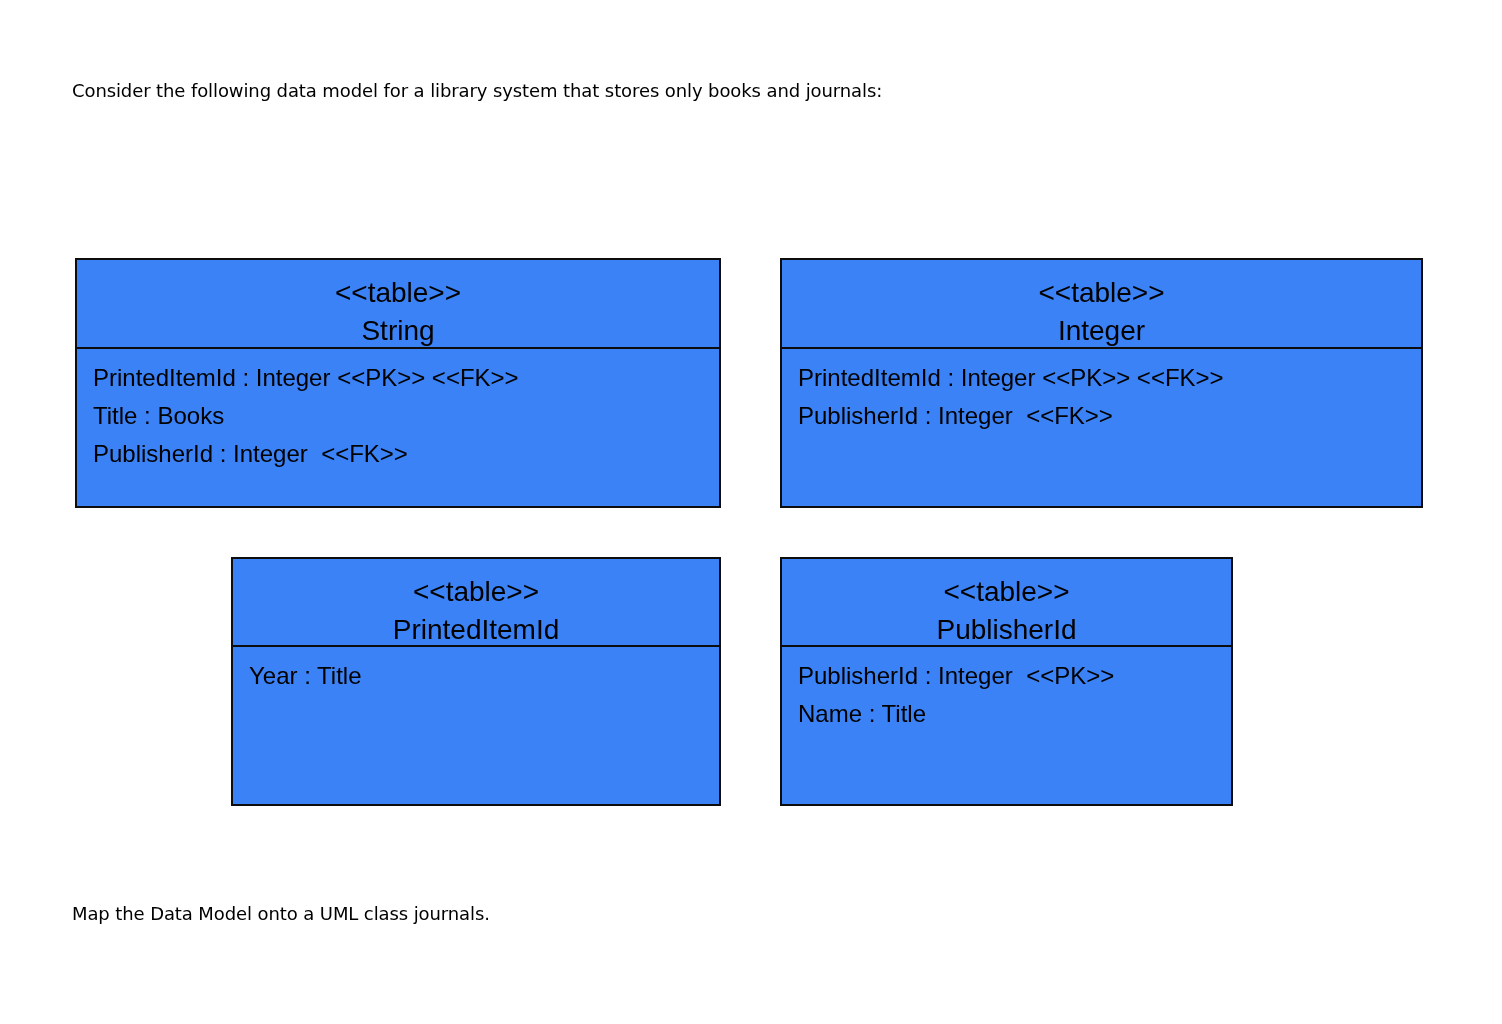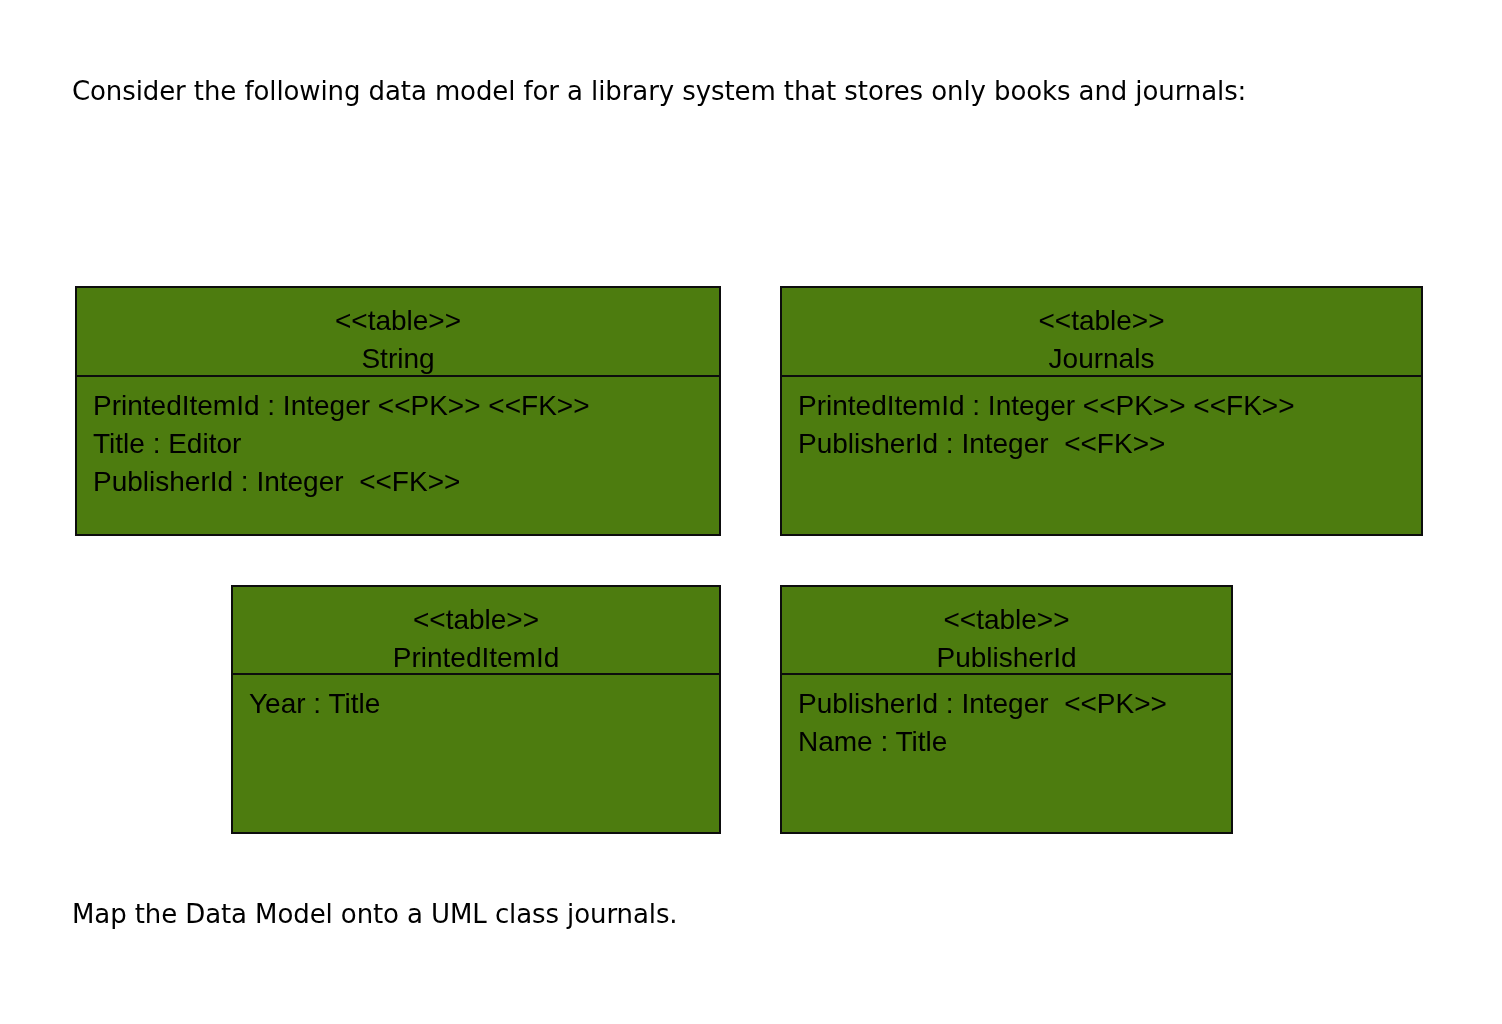--- a/index.html
+++ b/index.html
@@ -15,21 +15,21 @@
     overflow: hidden;
     font-family: "DejaVu Sans", sans-serif;
     color: #000000;
     -webkit-font-smoothing: antialiased;
   }
 
   
   .prose {
     position: absolute;
     font-family: "DejaVu Sans", sans-serif;
-    font-size: 26px;
+    font-size: 18px;
     line-height: 62px;
     color: #000000;
     letter-spacing: -0.1px;
     white-space: pre-wrap;
   }
   #intro-text {
     left: 72px;
     top: 60px;
     width: 1260px;
   }
@@ -38,46 +38,45 @@
     top: 886px;
     width: 1260px;
     line-height: 56px;
   }
 
   
   .uml-table {
     position: absolute;
     box-sizing: border-box;
     border: 2.5px solid #0d0d0d;
-    background: #4d7c0f;
+    background: #3b82f6;
     font-family: "Liberation Sans", sans-serif;
     display: flex;
     flex-direction: column;
-    margin-top: 28px;
   }
   .uml-header {
     box-sizing: border-box;
     border-bottom: 2.2px solid #0d0d0d;
     text-align: center;
     padding-top: 14px;
     flex: 0 0 auto;
   }
   .uml-stereotype,
   .uml-name {
     font-size: 28px;
     line-height: 38px;
     color: #000000;
     white-space: pre;
   }
   .uml-body {
     flex: 1 1 auto;
     padding: 10px 0 0 16px;
   }
   .uml-attr {
-    font-size: 28px;
+    font-size: 24px;
     line-height: 38px;
     color: #000000;
     white-space: pre;
   }
 
   
   #table-books       { left: 75px;  top: 258px; width: 646px; height: 250px; }
   #table-books    .uml-header { height: 89px; }
   #table-journals    { left: 780px; top: 258px; width: 643px; height: 250px; }
   #table-journals .uml-header { height: 89px; }
@@ -91,29 +90,29 @@
 
 <div class="prose" id="intro-text">Consider the following data model for a library system that stores only books and journals:</div>
 
 <div class="uml-table" id="table-books">
   <div class="uml-header">
     <div class="uml-stereotype">&lt;&lt;table&gt;&gt;</div>
     <div class="uml-name">String</div>
   </div>
   <div class="uml-body">
     <div class="uml-attr">PrintedItemId : Integer &lt;&lt;PK&gt;&gt; &lt;&lt;FK&gt;&gt;</div>
-    <div class="uml-attr">Title : Editor</div>
+    <div class="uml-attr">Title : Books</div>
     <div class="uml-attr">PublisherId : Integer  &lt;&lt;FK&gt;&gt;</div>
   </div>
 </div>
 
 <div class="uml-table" id="table-journals">
   <div class="uml-header">
     <div class="uml-stereotype">&lt;&lt;table&gt;&gt;</div>
-    <div class="uml-name">Journals</div>
+    <div class="uml-name">Integer</div>
   </div>
   <div class="uml-body">
     <div class="uml-attr">PrintedItemId : Integer &lt;&lt;PK&gt;&gt; &lt;&lt;FK&gt;&gt;</div>
     <div class="uml-attr">PublisherId : Integer  &lt;&lt;FK&gt;&gt;</div>
   </div>
 </div>
 
 <div class="uml-table" id="table-printeditems">
   <div class="uml-header">
     <div class="uml-stereotype">&lt;&lt;table&gt;&gt;</div>

